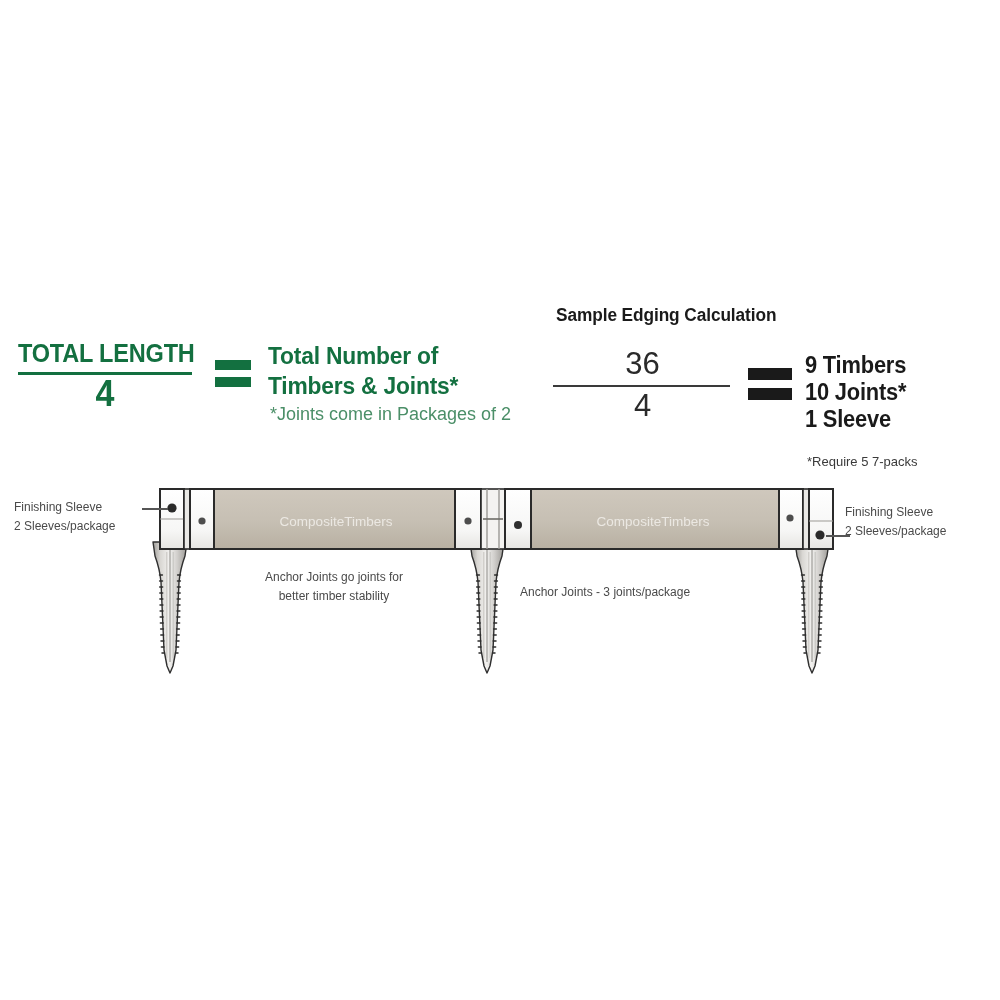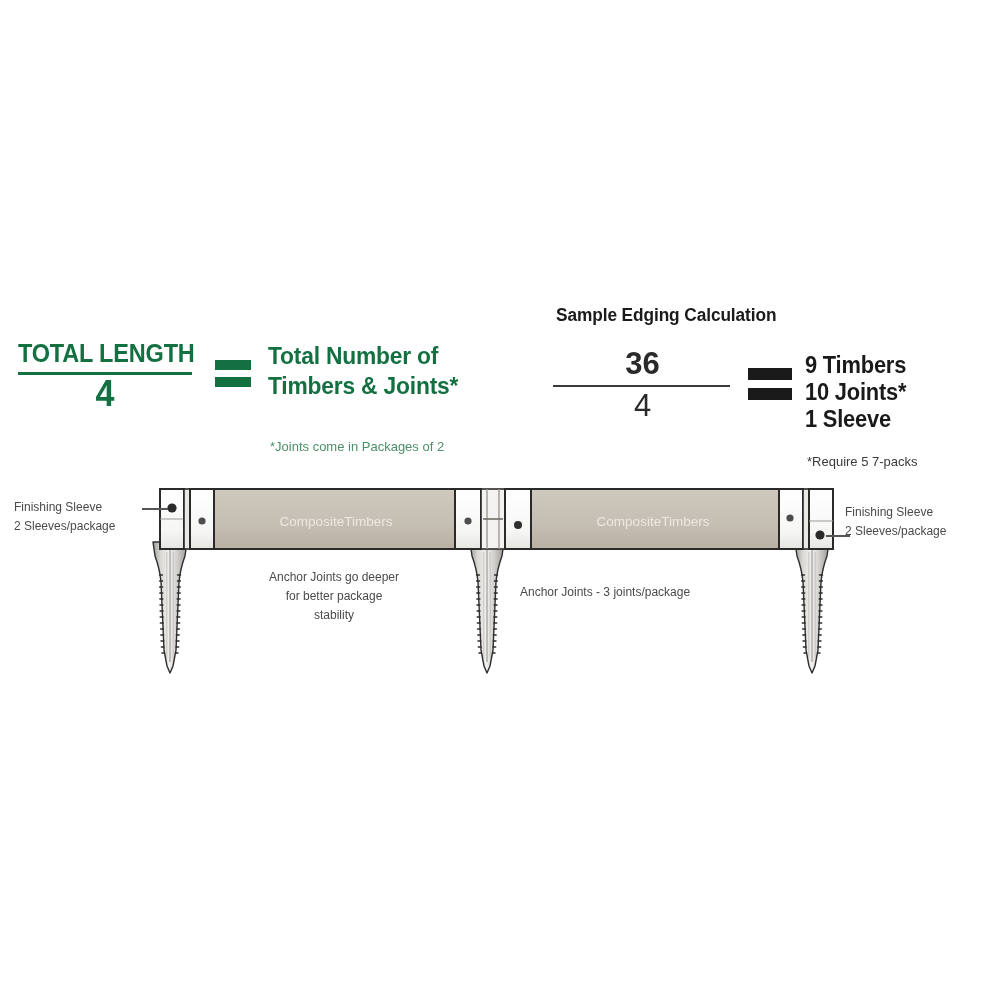--- a/index.html
+++ b/index.html
@@ -45,41 +45,40 @@
     position:absolute;left:268px;top:341px;
     font-size:24px;line-height:30px;
     color:#137040;font-weight:bold;
     letter-spacing:-0.2px;
     transform:scaleX(0.95);
     transform-origin:left top;
     white-space:nowrap;
   }
   #joints-note{
     position:absolute;left:270px;top:407px;
-    font-size:13px;line-height:15px;
+    font-size:18px;line-height:15px;
     color:#4b8f68;
     white-space:nowrap;
-    margin-top:32px;
   }
 
   
   #sample-title{
     position:absolute;left:556px;top:305px;
     font-size:18px;line-height:20px;
     color:#1a1a1a;font-weight:bold;
     letter-spacing:-0.1px;
     transform:scaleX(0.96);
     transform-origin:left top;
     white-space:nowrap;
   }
   #sample-num{
     position:absolute;left:555px;top:348px;
     width:175px;text-align:center;
     font-size:31px;line-height:31px;
-    color:#2a2a2a;font-weight:700;
+    color:#2a2a2a;font-weight:400;
   }
   #sample-rule{
     position:absolute;left:553px;top:385px;
     width:177px;height:2px;background:#3a3a3a;
   }
   #sample-den{
     position:absolute;left:555px;top:390px;
     width:175px;text-align:center;
     font-size:31px;line-height:31px;
     color:#2a2a2a;font-weight:400;
@@ -300,17 +299,17 @@
 
   <div class="lead-line" id="lead-left"></div>
   <div class="lead-line" id="lead-right"></div>
 
   <div class="callout-text" id="callout-left" style="white-space:pre;">Finishing Sleeve
 2 Sleeves/package</div>
 
   <div class="callout-text" id="callout-right" style="white-space:pre;">Finishing Sleeve
 2 Sleeves/package</div>
 
-  <div class="callout-text" id="note-anchor-deep">Anchor Joints go deeper for better package stability</div>
+  <div class="callout-text" id="note-anchor-deep">Anchor Joints go joints for better timber stability</div>
 
   <div class="callout-text" id="note-anchor-pkg">Anchor Joints - 3 joints/package</div>
 
 </div>
 
 </body></html>

